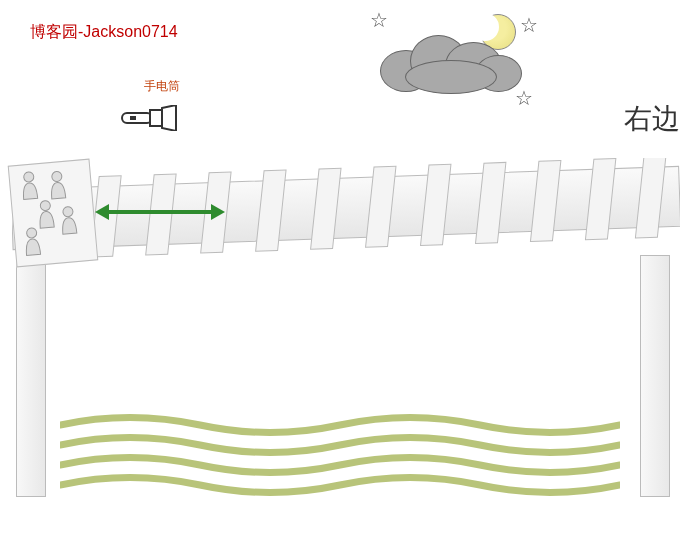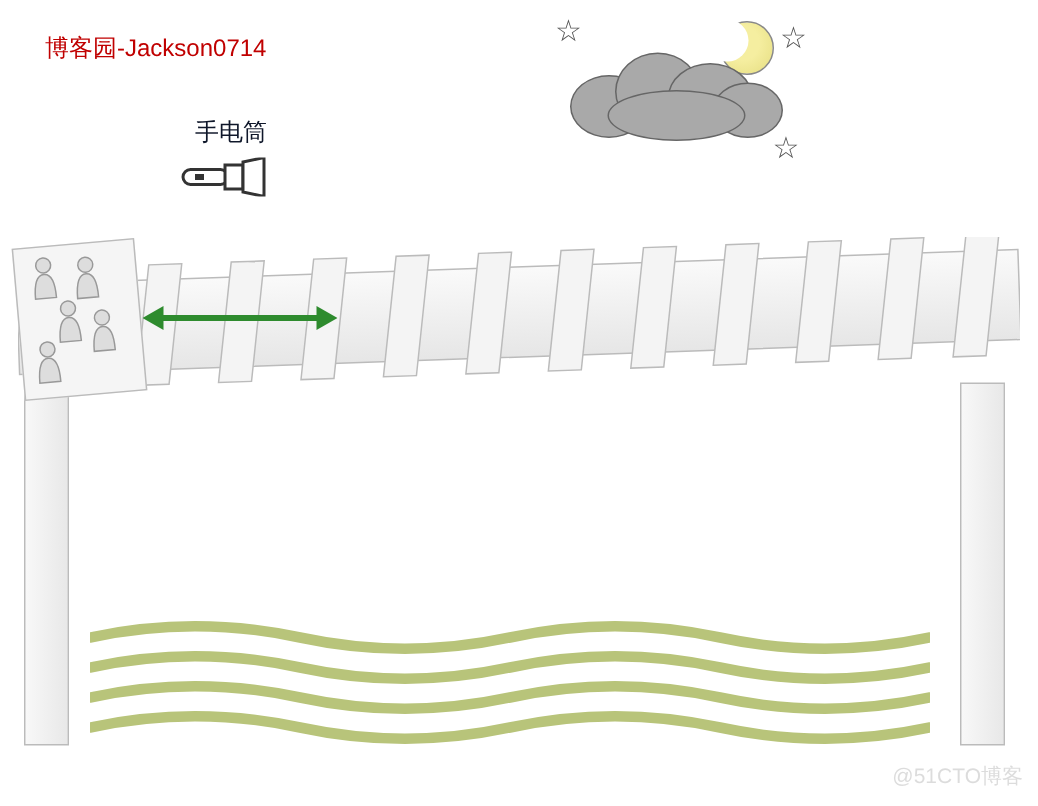--- a/index.html
+++ b/index.html
@@ -1,18 +1,18 @@
 <!DOCTYPE html>
 <html><head>
 <meta charset="utf-8">
 <style>
   html,body{margin:0;padding:0;width:692px;height:537px;background:#fff;font-family:"Microsoft YaHei","SimSun",sans-serif;overflow:hidden;position:relative}
   .stage{position:relative;width:692px;height:537px}
   .attribution{position:absolute;left:30px;top:22px;color:#c00000;font-size:16px}
-  .flashlight-label{position:absolute;left:130px;top:78px;color:#0f172a;font-size:16px}
+  .flashlight-label{position:absolute;left:144px;top:78px;color:#c2410c;font-size:12px}
   .flashlight{position:absolute;left:120px;top:105px}
   .left-label{position:absolute;left:12px;top:100px;font-size:28px;color:#333}
   .right-label{position:absolute;right:12px;top:100px;font-size:28px;color:#333}
   .watermark{position:absolute;right:10px;bottom:10px;color:#bbb;font-size:14px;opacity:.5}
   
   .sky{position:absolute;left:360px;top:8px;width:200px;height:110px}
   .star{position:absolute;font-size:20px;color:#555}
   .moon{position:absolute;left:120px;top:6px;width:34px;height:34px;border-radius:50%;background:radial-gradient(circle at 40% 40%,#f5eea0 40%,#e5dd80 100%);border:1px solid #888;z-index:1}
   .moon::after{content:"";position:absolute;left:-10px;top:-2px;width:28px;height:28px;border-radius:50%;background:#fff}
   .cloud{position:absolute;left:20px;top:22px;width:140px;height:60px;z-index:2}
@@ -42,20 +42,21 @@
   <div class="flashlight">
     <svg width="60" height="26" viewBox="0 0 60 26">
       <rect x="2" y="8" width="30" height="10" rx="5" fill="#fff" stroke="#333" stroke-width="2"></rect>
       <rect x="30" y="5" width="12" height="16" fill="#fff" stroke="#333" stroke-width="2"></rect>
       <path d="M42 3 L56 0 L56 26 L42 23 Z" fill="#fff" stroke="#333" stroke-width="2"></path>
       <line x1="8" y1="13" x2="8" y2="13" stroke="#333"></line>
       <rect x="10" y="11" width="6" height="4" fill="#333"></rect>
     </svg>
   </div>
 
+  <div class="right-label">右边</div>
 
   <div class="sky">
     <span class="star" style="left:10px;top:0">☆</span>
     <span class="star" style="left:160px;top:5px">☆</span>
     <span class="star" style="left:155px;top:78px">☆</span>
     <div class="moon"></div>
     <div class="cloud">
       <div class="b" style="left:0;top:20px;width:50px;height:40px"></div>
       <div class="b" style="left:30px;top:5px;width:55px;height:50px"></div>
       <div class="b" style="left:65px;top:12px;width:55px;height:45px"></div>
@@ -135,14 +136,13 @@
     <svg width="560" height="100" viewBox="0 0 560 100">
       <g fill="none" stroke="#b8c47a" stroke-width="7" stroke-linecap="round">
         <path d="M0 15 Q70 0 140 15 T280 15 T420 15 T560 15"></path>
         <path d="M0 35 Q70 20 140 35 T280 35 T420 35 T560 35"></path>
         <path d="M0 55 Q70 40 140 55 T280 55 T420 55 T560 55"></path>
         <path d="M0 75 Q70 60 140 75 T280 75 T420 75 T560 75"></path>
       </g>
     </svg>
   </div>
 
-  <div class="watermark">@51CTO博客</div>
 </div>
 
 </body></html>

